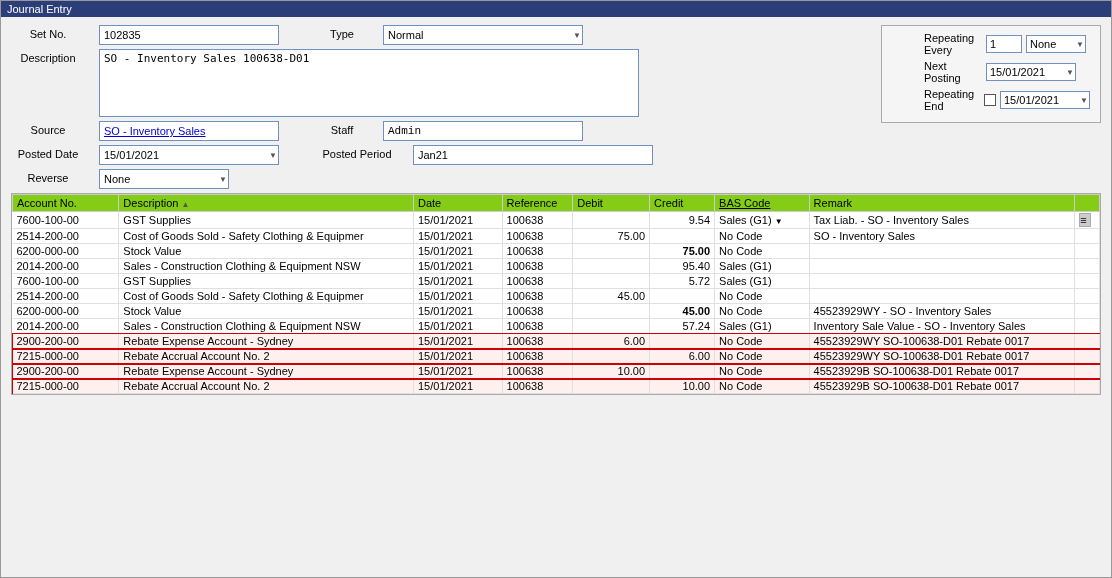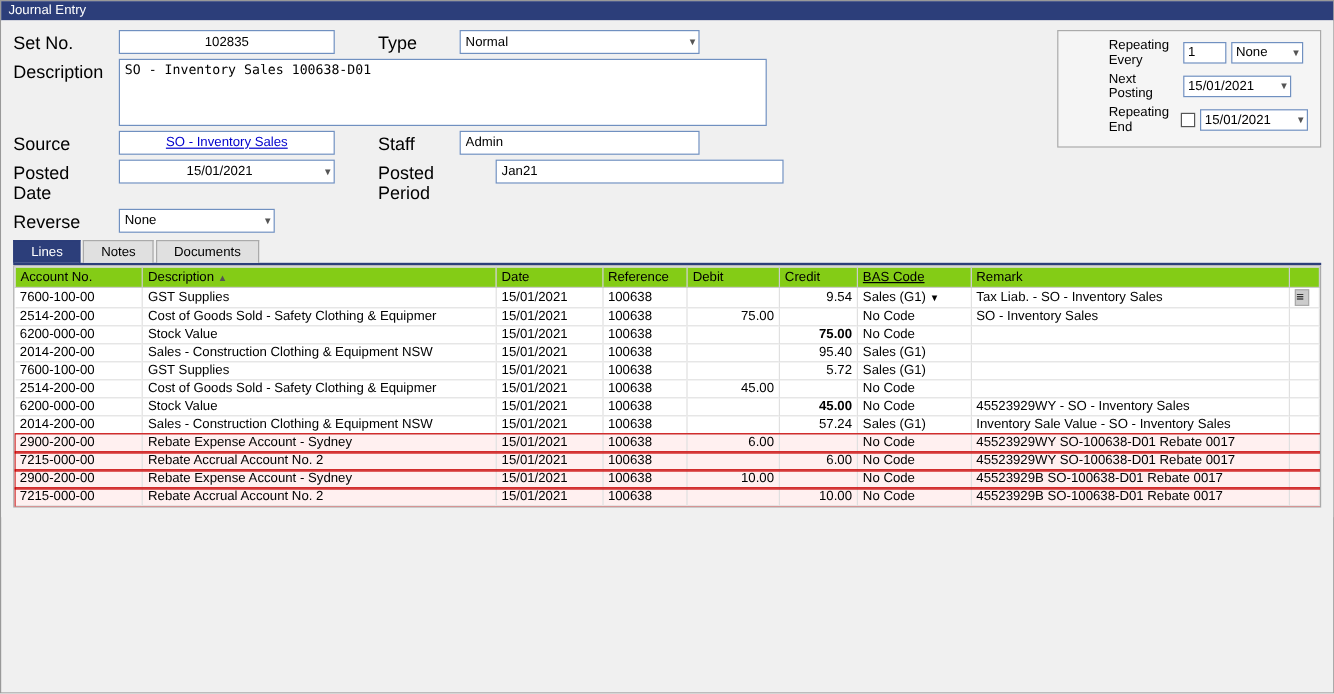--- a/index.html
+++ b/index.html
@@ -1,25 +1,25 @@
 <!DOCTYPE html>
 <html><head>
   <meta charset="utf-8">
   <style>
     * { box-sizing: border-box; margin: 0; padding: 0; }
     body { font-family: Arial, sans-serif; font-size: 11px; background: #f0f0f0; color: #000; }
     .window { background: #f0f0f0; width: 1112px; min-height: 578px; border: 1px solid #999; }
     .title-bar { background: #2c3e7a; color: white; padding: 2px 6px; font-size: 11px; display: flex; align-items: center; gap: 6px; }
     .form-area { padding: 8px 10px; background: #f0f0f0; }
     .form-row { display: flex; align-items: flex-start; margin-bottom: 4px; gap: 8px; }
-    .form-label { width: 80px; text-align: left; padding-right: 6px; padding-top: 3px; font-size: 15px; color: #000; flex-shrink: 0; }
+    .form-label { width: 80px; text-align: center; padding-right: 6px; padding-top: 3px; font-size: 11px; color: #000; flex-shrink: 0; }
     .form-input { border: 1px solid #7090c0; background: white; padding: 2px 4px; font-size: 11px; height: 20px; }
     .form-input.blue-text { color: #0000cc; text-decoration: underline; cursor: pointer; }
-    .form-input-wide { width: 180px; text-align: center; }
-    .form-input-large { width: 540px; height: 56px; resize: none; border: 1px solid #7090c0; background: white; padding: 2px 4px; font-size: 11px; }
+    .form-input-wide { width: 180px; }
+    .form-input-large { width: 540px; height: 68px; resize: none; border: 1px solid #7090c0; background: white; padding: 2px 4px; font-size: 11px; }
     .dropdown-wrapper { display: flex; align-items: center; position: relative; }
     .dropdown-arrow { position: absolute; right: 2px; top: 50%; transform: translateY(-50%); font-size: 8px; color: #555; pointer-events: none; }
     .form-section-right { position: absolute; right: 10px; top: 8px; border: 1px solid #aaa; background: #f5f5f5; padding: 6px 10px; width: 220px; }
     .right-row { display: flex; align-items: center; margin-bottom: 4px; gap: 4px; }
     .right-label { width: 90px; font-size: 11px; padding-left: 32px; }
     .right-input { border: 1px solid #7090c0; background: white; padding: 1px 3px; font-size: 11px; height: 18px; width: 50px; }
     .right-input-date { width: 80px; }
     .checkbox { width: 12px; height: 12px; border: 1px solid #555; background: white; }
     .tabs-row { display: flex; border-bottom: 2px solid #2c3e7a; margin-top: 4px; }
     .tab { padding: 3px 14px; border: 1px solid #aaa; border-bottom: none; background: #e0e0e0; cursor: pointer; font-size: 11px; margin-right: 2px; }
@@ -94,21 +94,21 @@
     <div class="form-row" style="align-items:flex-start;">
       <span class="form-label" style="padding-top:3px;">Description</span>
       <textarea class="form-input-large" style="">SO - Inventory Sales 100638-D01</textarea>
     </div>
 
     <div class="form-row">
       <span class="form-label">Source</span>
       <input class="form-input form-input-wide blue-text" type="text" value="SO - Inventory Sales" style="color: rgb(0, 0, 204);">
       <span style="width:20px;"></span>
       <span class="form-label" style="width:60px;">Staff</span>
-      <input class="form-input" type="text" value="Admin" style="width: 200px;">
+      <input class="form-input" type="text" value="Admin" style="width: 200px; font-family: Liberation Mono, monospace;">
     </div>
 
     <div class="form-row">
       <span class="form-label">Posted Date</span>
       <div class="dropdown-wrapper" style="position:relative;">
         <input class="form-input form-input-wide" type="text" value="15/01/2021" style="width: 180px; padding-right: 16px;">
         <span class="dropdown-arrow">▼</span>
       </div>
       <span style="width:20px;"></span>
       <span class="form-label" style="width:90px;">Posted Period</span>
@@ -116,25 +116,20 @@
     </div>
 
     <div class="form-row">
       <span class="form-label">Reverse</span>
       <div class="dropdown-wrapper" style="position:relative;">
         <input class="form-input" type="text" value="None" style="width: 130px; padding-right: 16px;">
         <span class="dropdown-arrow">▼</span>
       </div>
     </div>
 
-    <div class="tabs-row" style="margin-top:6px;">
-      <div class="tab active">Lines</div>
-      <div class="tab">Notes</div>
-      <div class="tab">Documents</div>
-    </div>
 
     <div class="table-area" style="position:relative; margin-top:0;">
       <table>
         <thead>
           <tr>
             <th class="col-acct"><span>Account No.</span></th>
             <th class="col-desc"><span>Description</span> <span class="sort-icon">▲</span></th>
             <th class="col-date"><span>Date</span></th>
             <th class="col-ref"><span>Reference</span></th>
             <th class="col-debit"><span>Debit</span></th>

